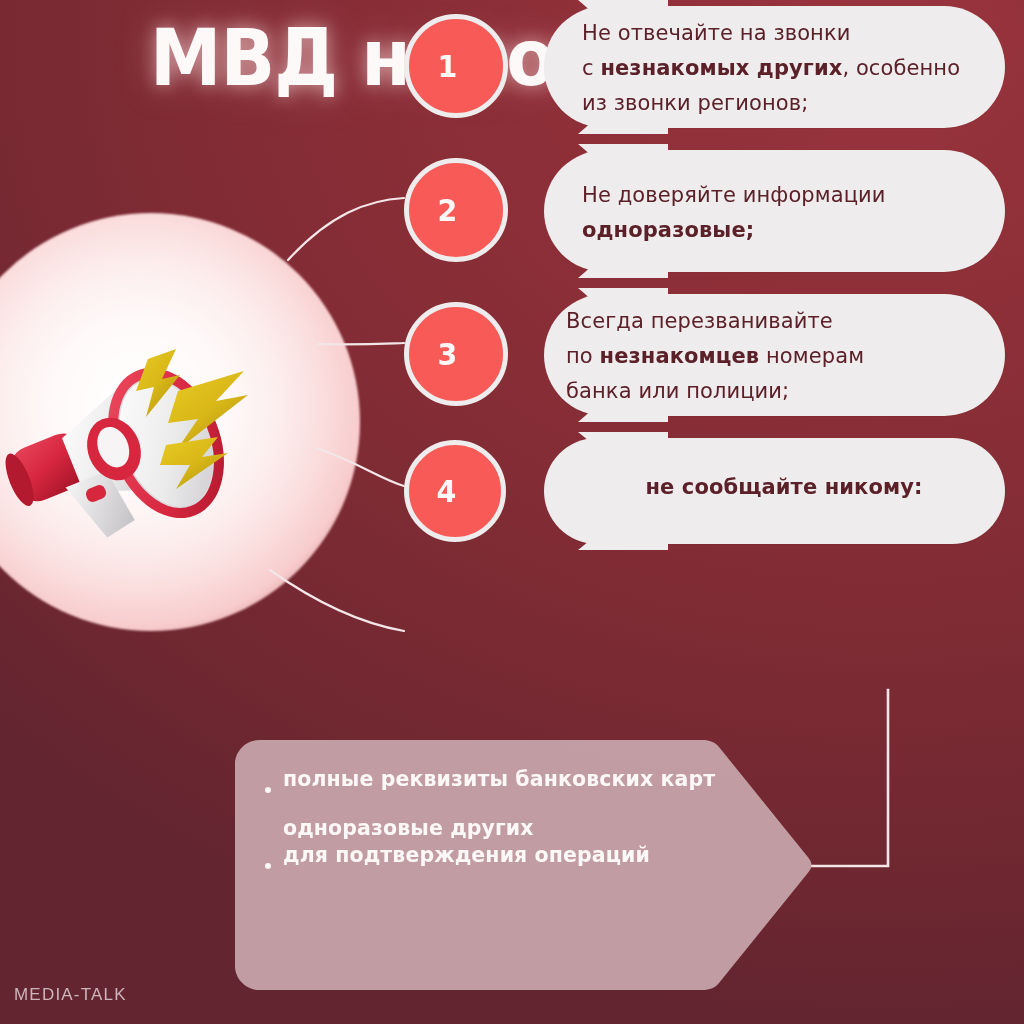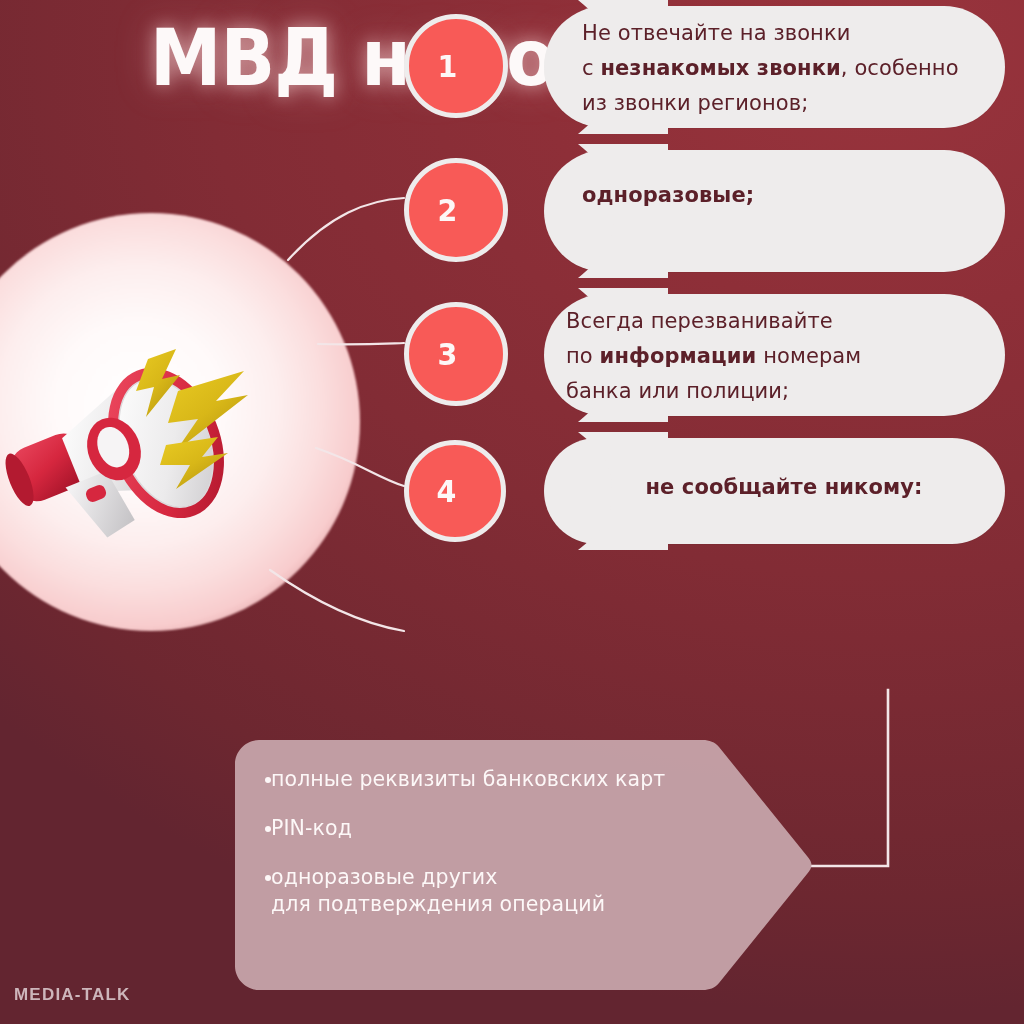--- a/index.html
+++ b/index.html
@@ -59,33 +59,33 @@
     font-family:"DejaVu Sans","Liberation Sans",sans-serif;
     transform:translateX(-9px) scaleX(.95);
   }
   
   .panel-wrap{position:absolute;left:235px;top:740px;width:580px;height:250px;}
   .panel-list{
     position:absolute;left:0;top:0;width:580px;height:250px;
     padding:26px 0 0 30px;box-sizing:border-box;
   }
   .bullet-row{
-    display:flex;align-items:flex-start;margin-bottom:22px;
-    color:#fdf8f8;font-weight:400;font-size:20.5px;line-height:27px;
+    display:flex;align-items:flex-end;gap:12px;margin-bottom:22px;
+    color:#fdf8f8;font-weight:700;font-size:20.5px;line-height:27px;
     font-family:"DejaVu Sans","Liberation Sans",sans-serif;letter-spacing:.1px;
   }
   .bullet-row .dot{
     width:6px;height:6px;border-radius:50%;background:#fdf8f8;
     margin-top:11px;flex:0 0 6px;
   }
   .bullet-row .txt{white-space:pre-line;}
   
   .watermark{
     position:absolute;left:14px;top:985px;
-    color:#cdb6bb;font-size:17px;letter-spacing:1.2px;font-weight:700;
+    color:#cdb6bb;font-size:17px;letter-spacing:1.2px;font-weight:400;
     font-family:"Liberation Sans","DejaVu Sans",sans-serif;
   }
 </style>
 </head>
 <body>
 
 <div id="poster">
 
   <div class="title">МВД напоминает:</div>
 
@@ -165,49 +165,50 @@
   <div class="step">
     <div class="card" style="left:146px;top:6px;width:461px;height:122px;"></div>
     <svg style="position:absolute;left:140px;top:0px;width:130px;height:134px;">
       <path d="M40 0 H130 V134 H40 C72 108, 76 92, 76 67 C76 42, 72 26, 40 0 Z" fill="#eeecec"></path>
     </svg>
     <div class="badge" style="left:6px;top:14px;width:104px;height:104px;">
       <span>1</span>
     </div>
     <div class="card-text" style="left:184px;top:16px;width:410px;">
       <div>Не отвечайте на звонки</div>
-      <div>с <b>незнакомых звонки</b>, особенно</div>
+      <div>с <b>незнакомых других</b>, особенно</div>
       <div>из звонки регионов;</div>
     </div>
   </div>
 
   <div class="step">
     <div class="card" style="left:146px;top:150px;width:461px;height:122px;"></div>
     <svg style="position:absolute;left:140px;top:144px;width:130px;height:134px;">
       <path d="M40 0 H130 V134 H40 C72 108, 76 92, 76 67 C76 42, 72 26, 40 0 Z" fill="#eeecec"></path>
     </svg>
     <div class="badge" style="left:6px;top:158px;width:104px;height:104px;">
       <span>2</span>
     </div>
     <div class="card-text" style="left:184px;top:178px;width:410px;">
+      <div>Не доверяйте информации</div>
       <div><b>одноразовые;</b></div>
     </div>
   </div>
 
   <div class="step">
     <div class="card" style="left:146px;top:294px;width:461px;height:122px;"></div>
     <svg style="position:absolute;left:140px;top:288px;width:130px;height:134px;">
       <path d="M40 0 H130 V134 H40 C72 108, 76 92, 76 67 C76 42, 72 26, 40 0 Z" fill="#eeecec"></path>
     </svg>
     <div class="badge" style="left:6px;top:302px;width:104px;height:104px;">
       <span>3</span>
     </div>
     <div class="card-text" style="left:168px;top:304px;width:410px;">
       <div>Всегда перезванивайте</div>
-      <div>по <b>информации</b> номерам</div>
+      <div>по <b>незнакомцев</b> номерам</div>
       <div>банка или полиции;</div>
     </div>
   </div>
 
   <div class="step">
     <div class="card" style="left:146px;top:438px;width:461px;height:106px;"></div>
     <svg style="position:absolute;left:140px;top:432px;width:130px;height:118px;">
       <path d="M40 0 H130 V118 H40 C70 95, 74 81, 74 59 C74 37, 70 23, 40 0 Z" fill="#eeecec"></path>
     </svg>
     <div class="badge" style="left:6px;top:440px;width:102px;height:102px;">
@@ -223,24 +224,20 @@
       <path d="M24 0 H468 C474 0, 480 2, 484 7 L572 116 C578 123, 578 127, 572 134
                L484 243 C480 248, 474 250, 468 250 H24 C11 250, 0 239, 0 226 V24 C0 11, 11 0, 24 0 Z" fill="#c5a2a8" opacity="0.96"></path>
     </svg>
     <div class="panel-list">
       <div class="bullet-row">
         <div class="dot"></div>
         <div class="txt">полные реквизиты банковских карт</div>
       </div>
       <div class="bullet-row">
         <div class="dot"></div>
-        <div class="txt">PIN-код</div>
-      </div>
-      <div class="bullet-row">
-        <div class="dot"></div>
         <div class="txt">одноразовые других
 для подтверждения операций</div>
       </div>
     </div>
   </div>
 
   <div class="watermark">MEDIA-TALK</div>
 
 </div>
 

